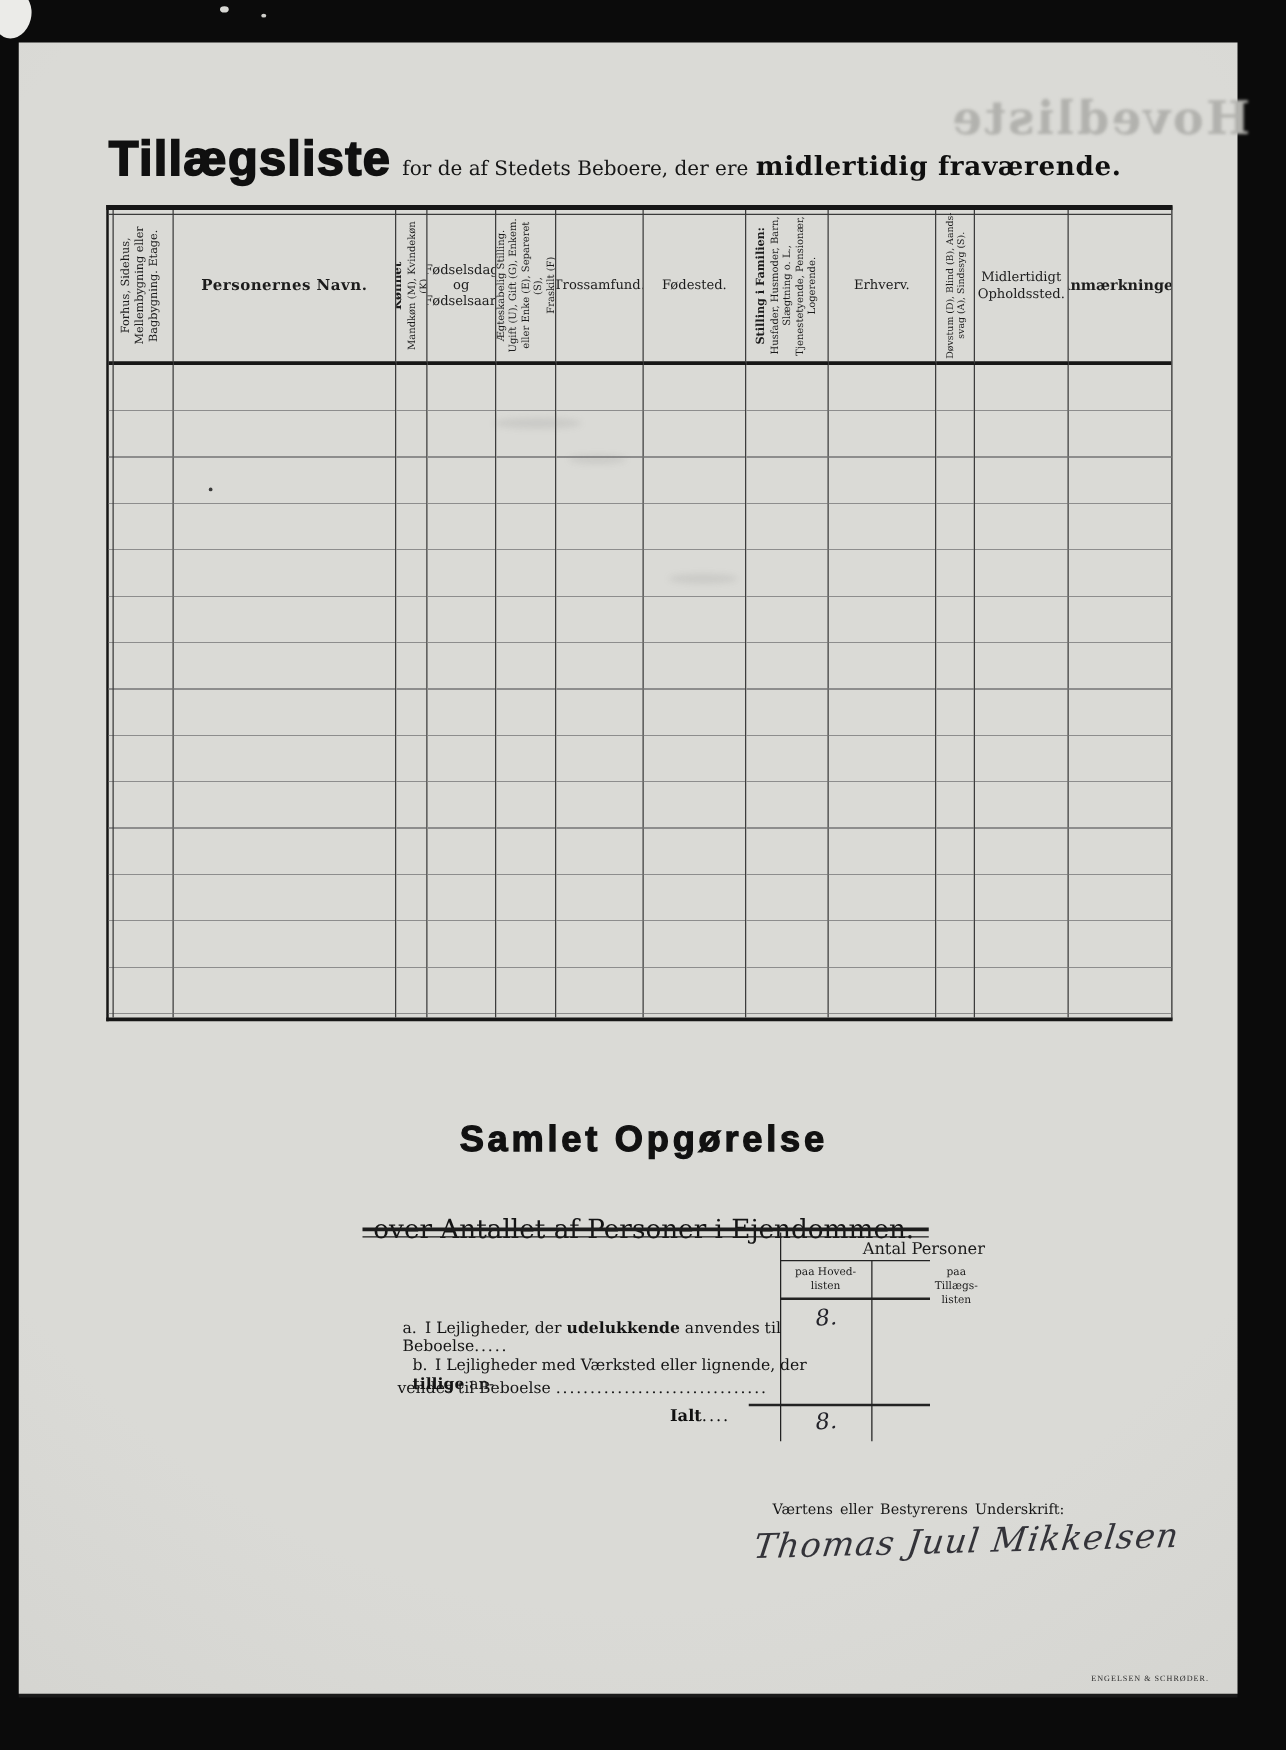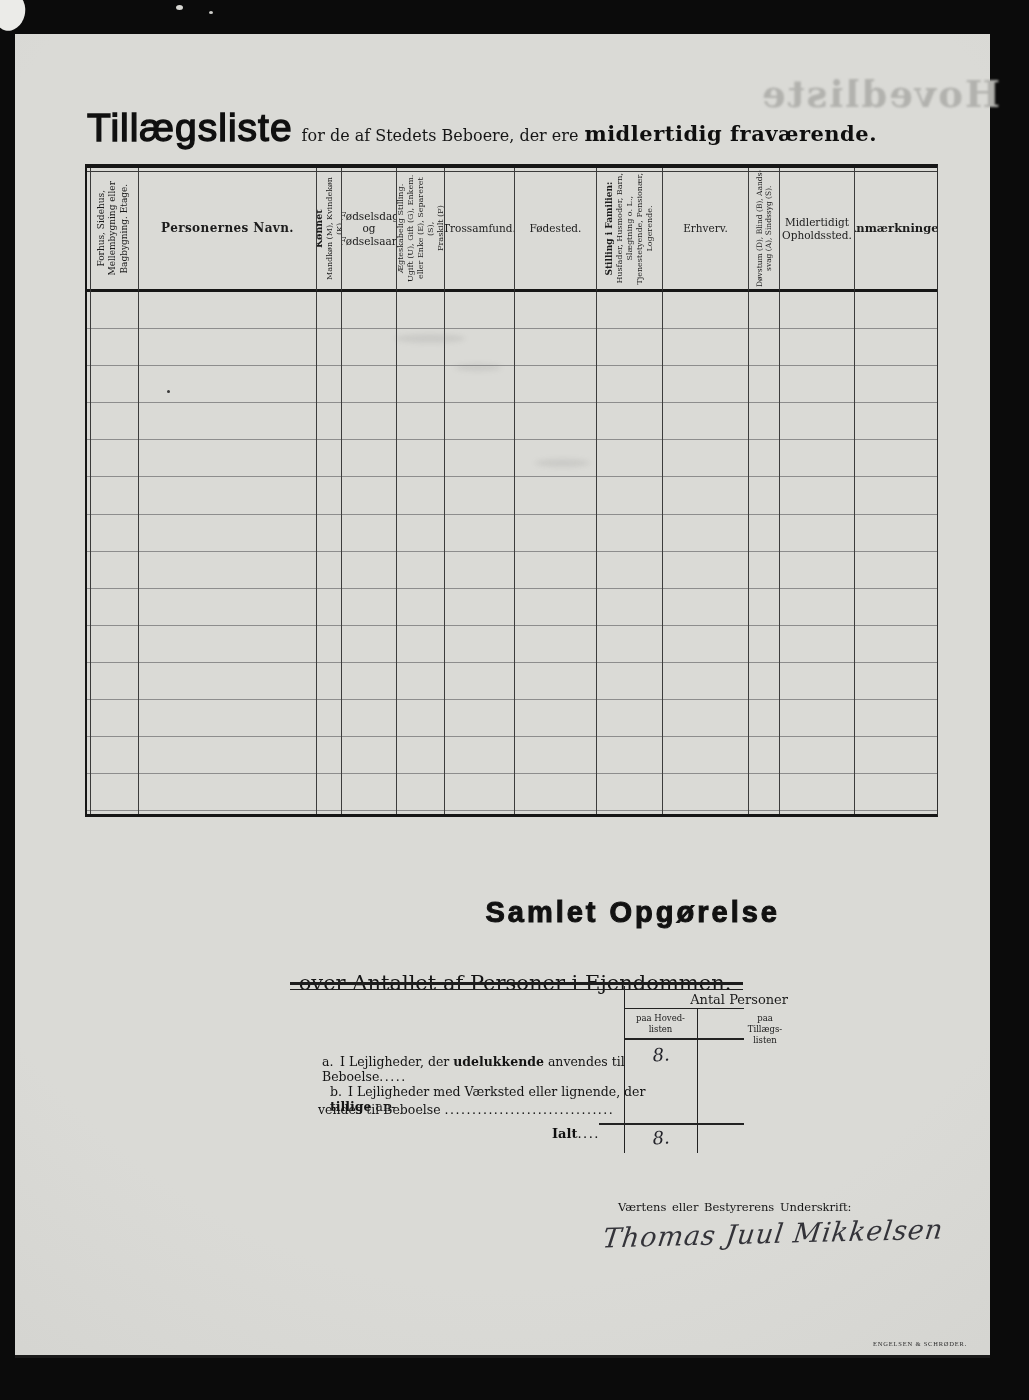--- a/index.html
+++ b/index.html
@@ -10,21 +10,21 @@
         box-shadow:0 3px 0 rgba(40,40,40,.55);}
   
   .speck{position:absolute;border-radius:50%;}
   .ghost{position:absolute;left:770px;top:38px;width:215px;text-align:center;
          transform:scaleX(-1);font-weight:bold;font-size:37px;color:#b2b2ae;
          filter:blur(1.3px);letter-spacing:2px;font-family:"DejaVu Serif",serif;}
   .smudge{position:absolute;background:rgba(110,110,110,.14);filter:blur(2.5px);border-radius:50%;}
 
   
   .title-row{position:absolute;left:72px;top:72px;width:880px;white-space:nowrap;}
-  .main-title{font-family:"Liberation Sans",sans-serif;font-weight:normal;font-size:39px;
+  .main-title{font-family:"Liberation Sans",sans-serif;font-weight:bold;font-size:39px;
               -webkit-text-stroke:1.4px #101010;color:#101010;letter-spacing:1px;vertical-align:baseline;}
   .sub-title{font-size:16px;color:#161616;margin-left:9px;}
   .sub-title-bold{font-size:21px;font-weight:bold;color:#0f0f0f;margin-left:6px;letter-spacing:.5px;}
 
   
   .census-table{position:absolute;left:70px;top:130px;width:853px;height:653px;display:grid;
     grid-template-columns:52px 178px 25px 55px 48px 70px 82px 66px 86px 31px 75px 1fr;
     grid-template-rows:124px 1fr;box-sizing:border-box;
     border-top:4px solid #161616;border-bottom:3px solid #161616;
     border-left:2px solid #161616;border-right:1px solid #2e2e2e;}
@@ -39,37 +39,37 @@
         line-height:1.25;}
   .vert .tl{display:block;font-weight:bold;font-size:9.5px;}
   .vert .sb{display:block;font-size:8px;}
   .vert.single{font-size:9px;}
   .th-navn{font-weight:bold;font-size:12px;letter-spacing:.4px;}
   .th-anm{font-weight:bold;font-size:11.5px;}
   .td{border-right:1px solid #3c3c3c;box-sizing:border-box;
       background:repeating-linear-gradient(to bottom, transparent 0, transparent 36.1px, #8d8d8d 36.1px, #8d8d8d 37.1px);}
 
   
-  .sum-title{position:absolute;left:235px;top:862px;width:530px;text-align:right;
+  .sum-title{position:absolute;left:235px;top:862px;width:530px;text-align:center;
              font-family:"Liberation Sans",sans-serif;font-weight:bold;font-size:29px;
              -webkit-text-stroke:1px #111;color:#111;letter-spacing:3px;}
   .sum-sub{position:absolute;left:235px;top:937px;width:530px;text-align:center;font-size:21px;color:#141414;}
   .sum-rule{position:absolute;left:275px;top:948px;width:453px;height:4px;
             border-top:3px solid #1d1d1d;border-bottom:1px solid #1d1d1d;box-sizing:content-box;}
   .vline{position:absolute;width:1px;background:#222;}
   .hline{position:absolute;height:1px;background:#222;}
   .hline.thick{height:2px;}
   .sum-colgroup{position:absolute;left:609px;top:958px;width:120px;text-align:right;font-size:13px;color:#1a1a1a;padding-left:44px;}
   .sum-colhead{position:absolute;top:979px;text-align:center;font-size:8.5px;color:#1a1a1a;white-space:pre-line;line-height:1.3;}
   .sum-row{position:absolute;left:275px;font-size:12.5px;color:#141414;}
   .sum-row .pfx{display:inline-block;width:18px;}
   .sum-row .bold{font-weight:bold;}
   .leader{letter-spacing:1.5px;}
   .sum-row2{position:absolute;left:303px;font-size:12.5px;color:#141414;}
-  .ialt{position:absolute;left:495px;top:1092px;width:90px;text-align:right;font-size:13px;color:#101010;}
+  .ialt{position:absolute;left:479px;top:1092px;width:90px;text-align:right;font-size:13px;color:#101010;}
   .ialt .bold{font-weight:bold;}
   .hand{position:absolute;font-style:italic;font-size:18px;color:#23232a;transform:rotate(-4deg);}
 
   
   .sig-label{position:absolute;left:603px;top:1166px;font-size:11.5px;color:#161616;word-spacing:2px;}
   .sig-name{position:absolute;left:588px;top:1184px;font-style:italic;font-size:27px;color:#1d1d24;
             transform:rotate(-1.5deg) skewX(-9deg);letter-spacing:1px;opacity:.88;
             font-family:"DejaVu Serif",serif;}
   .printer{position:absolute;left:858px;top:1306px;font-size:6.5px;color:#2c2c2c;letter-spacing:.8px;
            filter:blur(.3px);font-family:"Liberation Serif",serif;}

